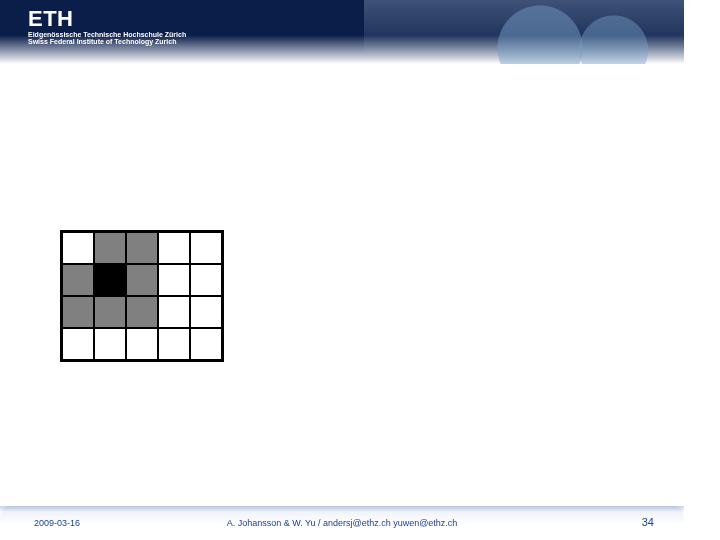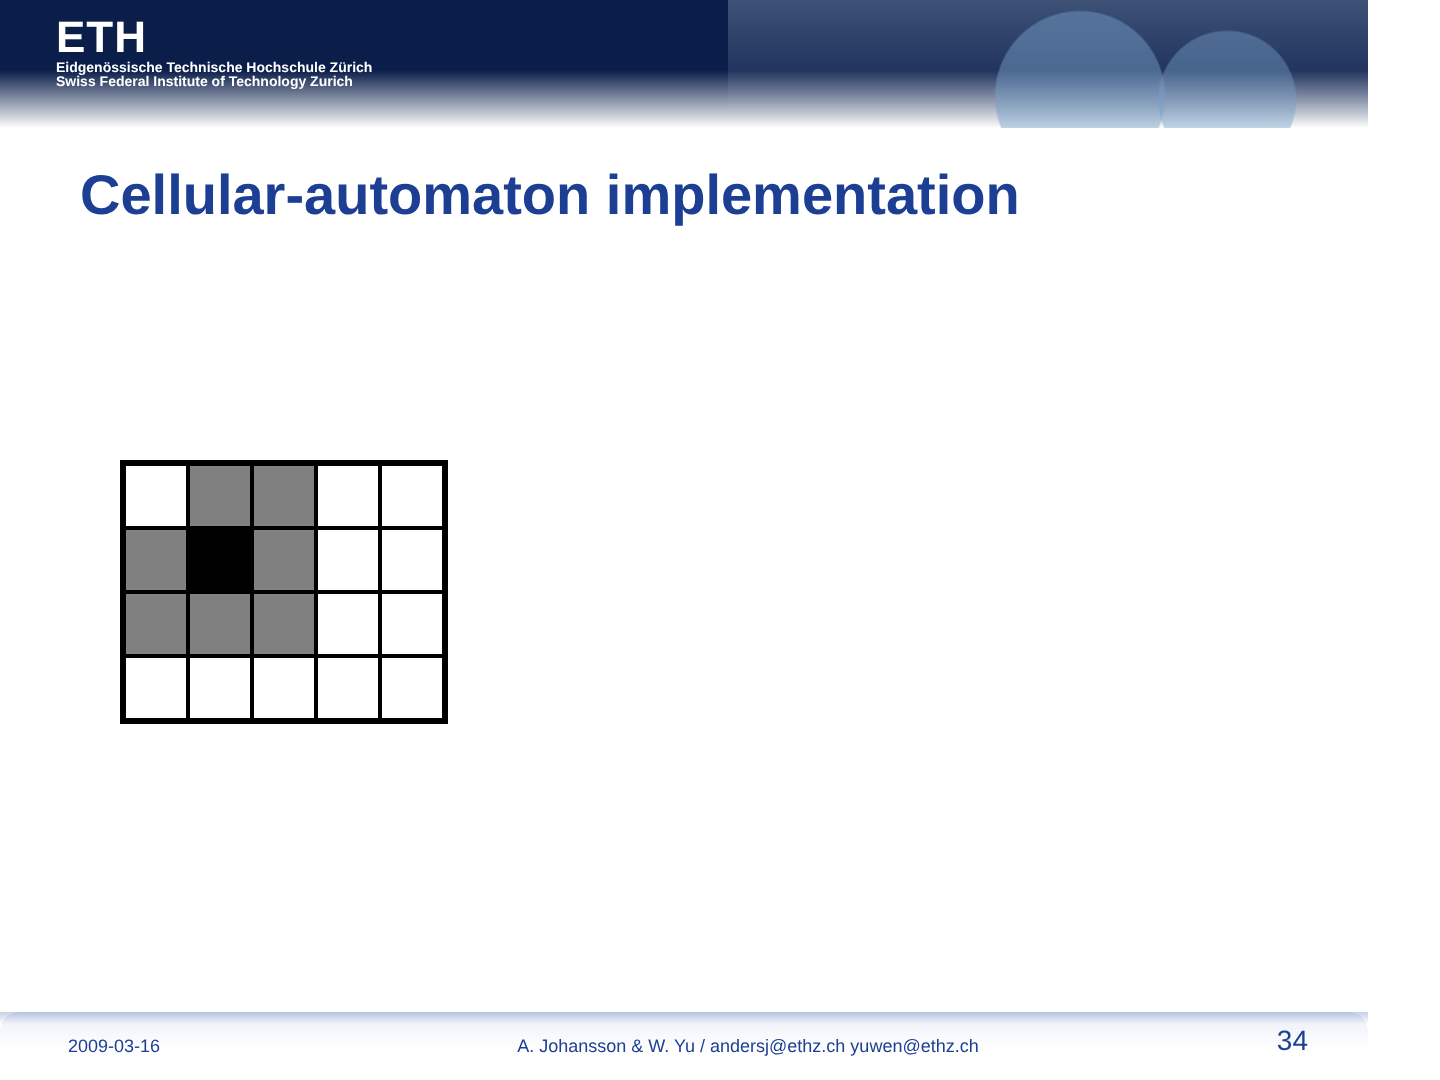--- a/index.html
+++ b/index.html
@@ -124,45 +124,43 @@
     font-size: 9px;
     color: #1c3f94;
   }
   .footer-auth {
     position: absolute;
     width: 100%;
     bottom: 12px;
     text-align: center;
     font-size: 9px;
     color: #1c3f94;
-    margin-left: 32px;
   }
   .footer-num {
     position: absolute;
     right: 30px;
     bottom: 12px;
-    font-size: 14px;
+    font-size: 11px;
     color: #1c3f94;
     font-weight: 400;
   }
 </style>
 </head>
 <body>
 
 <div class="slide">
 
   <div class="topband">
     <div class="eth-logo">
       <div class="big">ETH</div>
       <div class="sub">Eidgenössische Technische Hochschule Zürich</div>
       <div class="sub">Swiss Federal Institute of Technology Zurich</div>
     </div>
   </div>
 
-  <div class="title">Cellular-automaton implementation</div>
 
 
   <div class="grid" id="grid">
       <div class="cell"></div>
       <div class="cell gray"></div>
       <div class="cell gray"></div>
       <div class="cell"></div>
       <div class="cell"></div>
       <div class="cell gray"></div>
       <div class="cell black"></div>

